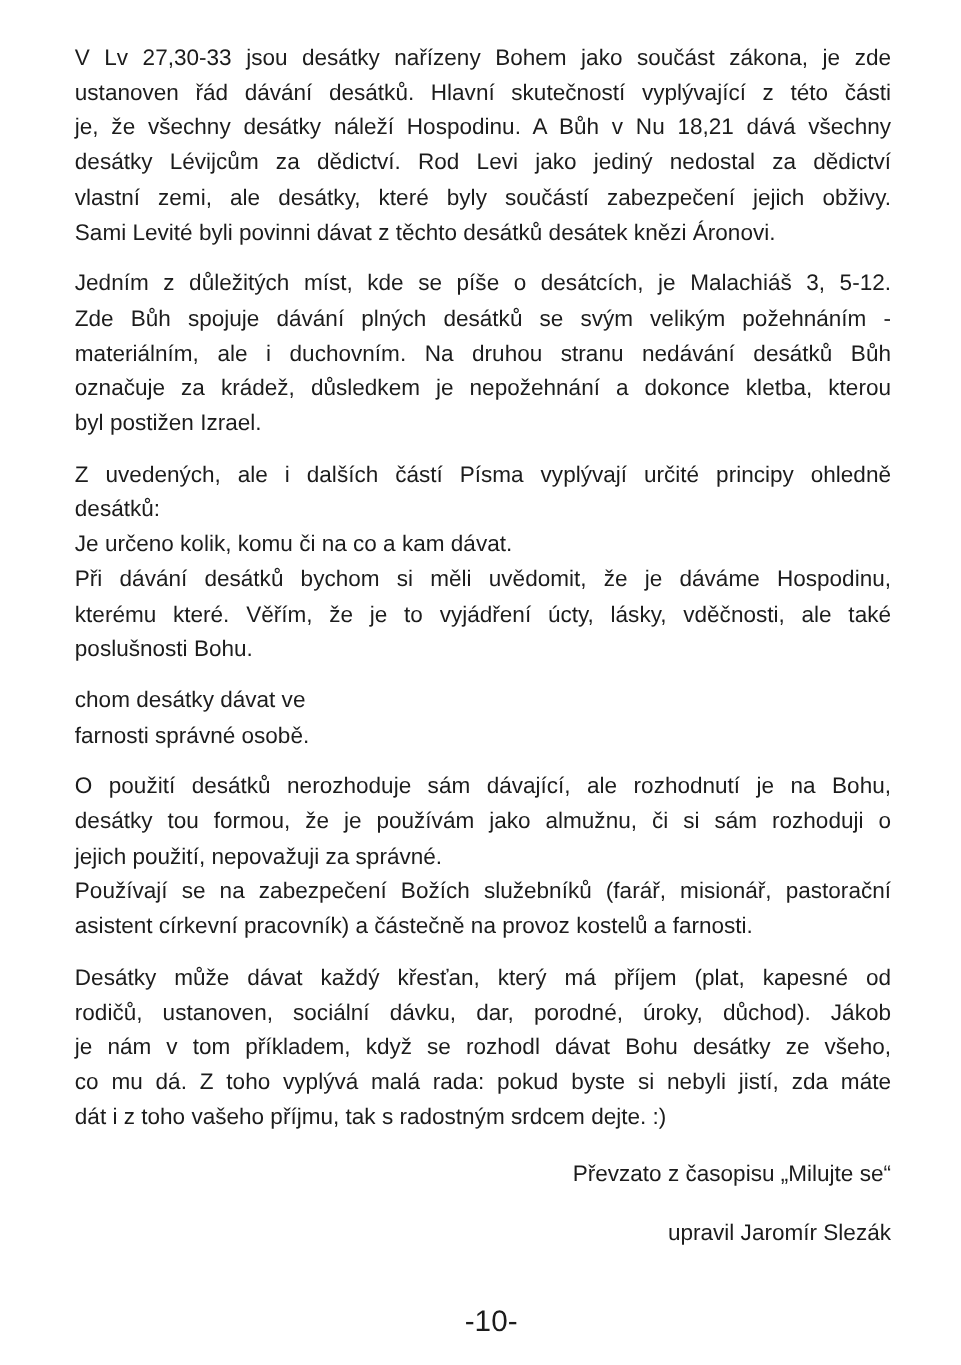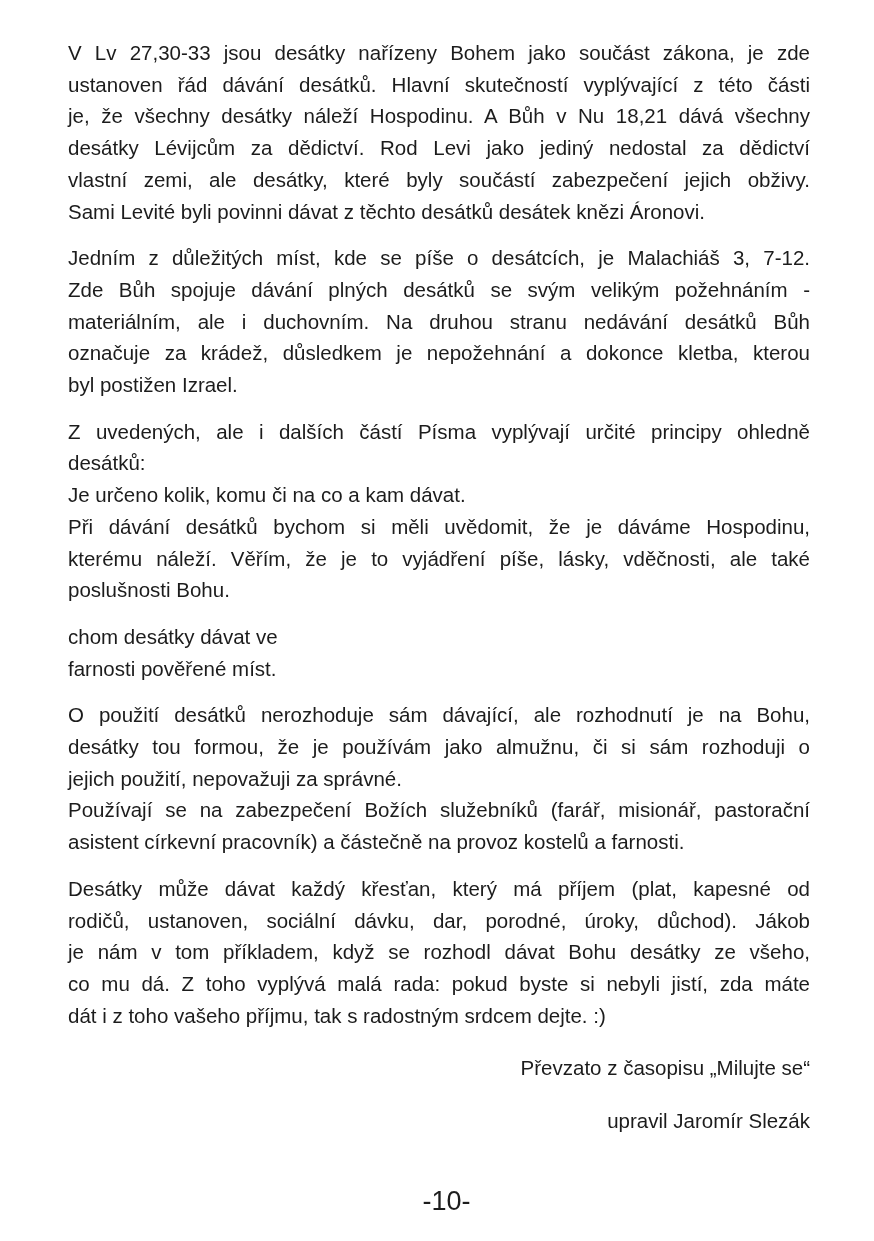--- a/index.html
+++ b/index.html
@@ -60,37 +60,37 @@
     <div>
         <div class="paragraph">
           <div class="line justify">V Lv 27,30-33 jsou desátky nařízeny Bohem jako součást zákona, je zde</div>
           <div class="line justify">ustanoven řád dávání desátků. Hlavní skutečností vyplývající z této části</div>
           <div class="line justify">je, že všechny desátky náleží Hospodinu. A Bůh v Nu 18,21 dává všechny</div>
           <div class="line justify">desátky Lévijcům za dědictví. Rod Levi jako jediný nedostal za dědictví</div>
           <div class="line justify">vlastní zemi, ale desátky, které byly součástí zabezpečení jejich obživy.</div>
           <div class="line left">Sami Levité byli povinni dávat z těchto desátků desátek knězi Áronovi.</div>
         </div>
         <div class="paragraph">
-          <div class="line justify">Jedním z důležitých míst, kde se píše o desátcích, je Malachiáš 3, 7-12.</div>
+          <div class="line justify">Jedním z důležitých míst, kde se píše o desátcích, je Malachiáš 3, 5-12.</div>
           <div class="line justify">Zde Bůh spojuje dávání plných desátků se svým velikým požehnáním -</div>
           <div class="line justify">materiálním, ale i duchovním. Na druhou stranu nedávání desátků Bůh</div>
           <div class="line justify">označuje za krádež, důsledkem je nepožehnání a dokonce kletba, kterou</div>
           <div class="line left">byl postižen Izrael.</div>
         </div>
         <div class="paragraph">
           <div class="line justify">Z uvedených, ale i dalších částí Písma vyplývají určité principy ohledně</div>
           <div class="line left">desátků:</div>
           <div class="line left">Je určeno kolik, komu či na co a kam dávat.</div>
           <div class="line justify">Při dávání desátků bychom si měli uvědomit, že je dáváme Hospodinu,</div>
-          <div class="line justify">kterému náleží. Věřím, že je to vyjádření píše, lásky, vděčnosti, ale také</div>
+          <div class="line justify">kterému které. Věřím, že je to vyjádření úcty, lásky, vděčnosti, ale také</div>
           <div class="line left">poslušnosti Bohu.</div>
         </div>
         <div class="paragraph">
           <div class="line left">chom desátky dávat ve</div>
-          <div class="line left">farnosti pověřené míst.</div>
+          <div class="line left">farnosti správné osobě.</div>
         </div>
         <div class="paragraph">
           <div class="line justify">O použití desátků nerozhoduje sám dávající, ale rozhodnutí je na Bohu,</div>
           <div class="line justify">desátky tou formou, že je používám jako almužnu, či si sám rozhoduji o</div>
           <div class="line left">jejich použití, nepovažuji za správné.</div>
           <div class="line justify">Používají se na zabezpečení Božích služebníků (farář, misionář, pastorační</div>
           <div class="line left">asistent církevní pracovník) a částečně na provoz kostelů a farnosti.</div>
         </div>
         <div class="paragraph">
           <div class="line justify">Desátky může dávat každý křesťan, který má příjem (plat, kapesné od</div>

